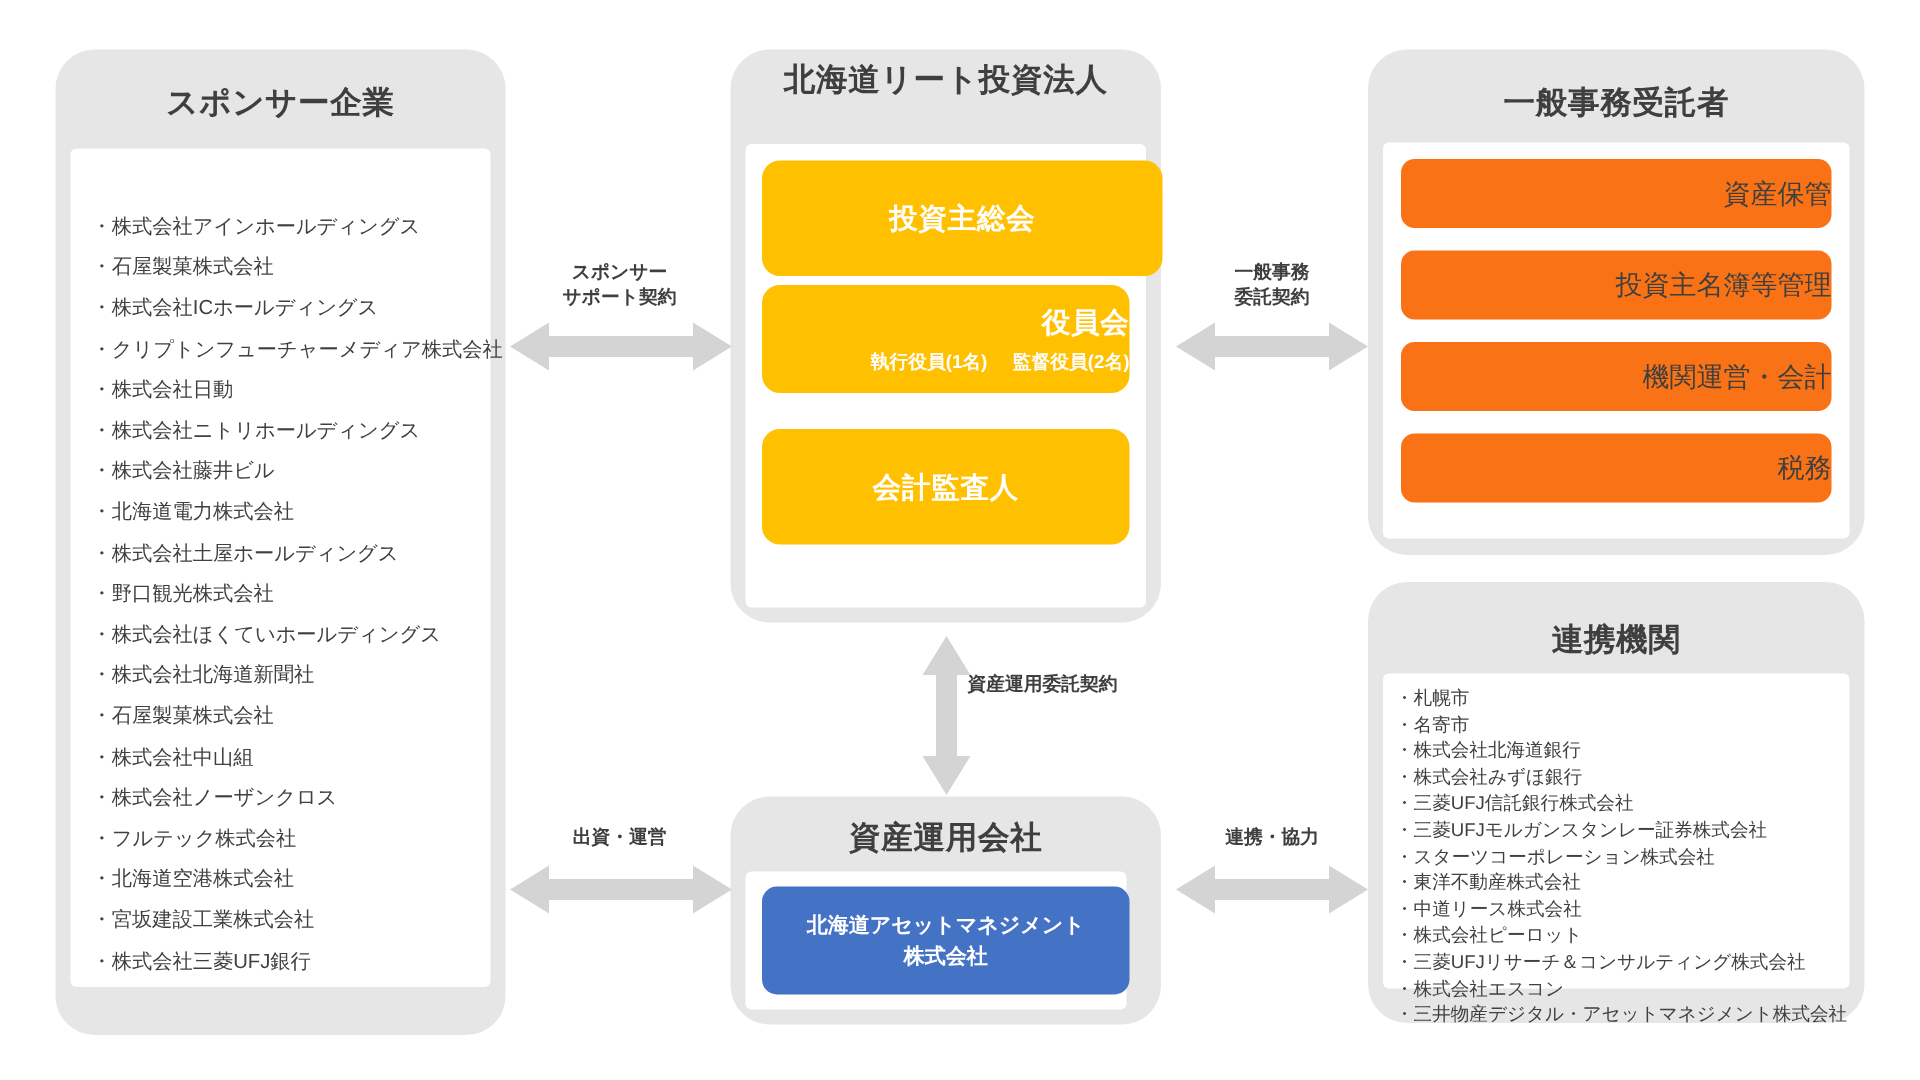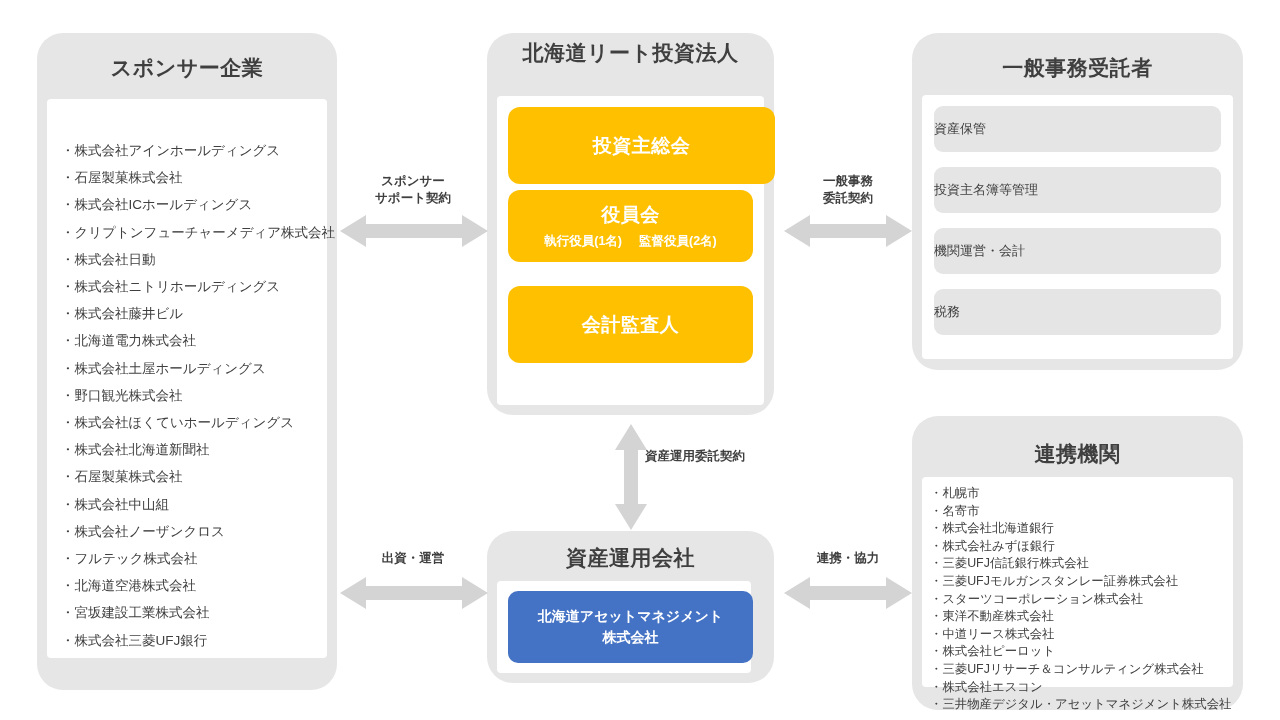--- a/index.html
+++ b/index.html
@@ -74,54 +74,54 @@
     align-items: center;
     justify-content: center;
     box-sizing: border-box;
   }
   .gold-box .gb-title { font-size: 19px; font-weight: bold; letter-spacing: 0.5px; }
   .gold-box .gb-sub {
     font-size: 12.5px; font-weight: bold; margin-top: 5px;
     display: flex; gap: 17px;
   }
   #box-sokai { left: 11px; top: 11px; width: 267px; height: 77px; }
-  #box-yakuin { left: 11px; top: 94px; width: 245px; height: 72px; }
+  #box-yakuin { left: 11px; top: 94px; width: 245px; height: 72px; align-items: flex-end; }
   #box-kansa { left: 11px; top: 190px; width: 245px; height: 77px; }
 
   
   #am-panel { left: 487px; top: 531px; width: 287px; height: 152px; }
   #am-panel .panel-title { margin-top: 13px; }
   #am-white { left: 10px; top: 50px; width: 254px; height: 92px; }
   #am-blue {
     position: absolute; left: 11px; top: 10px; width: 245px; height: 72px;
     background: #4472C4; border-radius: 10px; color: #ffffff;
     display: flex; align-items: center; justify-content: center;
     text-align: center; font-size: 14px; font-weight: bold; line-height: 21px;
     box-sizing: border-box;
   }
 
   
   #admin-panel { left: 912px; top: 33px; width: 331px; height: 337px; }
   #admin-panel .panel-title { margin-top: 21px; }
   #admin-white { left: 10px; top: 62px; width: 311px; height: 264px; }
   .grey-chip {
     position: absolute;
-    background: #e5e5e5;
+    background: #f97316;
     border-radius: 9px;
-    display: flex; align-items: center; justify-content: flex-start;
-    font-size: 13px; color: #3f3f3f; font-weight: normal;
+    display: flex; align-items: center; justify-content: flex-end;
+    font-size: 18px; color: #3f3f3f; font-weight: normal;
     box-sizing: border-box;
   }
   #chip-0 { left: 12px; top: 11px;  width: 287px; height: 46px; }
   #chip-1 { left: 12px; top: 72px;  width: 287px; height: 46px; }
   #chip-2 { left: 12px; top: 133px; width: 287px; height: 46px; }
   #chip-3 { left: 12px; top: 194px; width: 287px; height: 46px; }
 
   
-  #partners-panel { left: 912px; top: 416px; width: 331px; height: 294px; }
+  #partners-panel { left: 912px; top: 388px; width: 331px; height: 294px; }
   #partners-panel .panel-title { margin-top: 24px; font-size: 21px; }
   #partners-white { left: 10px; top: 61px; width: 311px; height: 210px; }
   #partners-list { margin: 8px 0 0 8px; }
   #partners-list li { font-size: 12.4px; line-height: 17.6px; }
 
   
   .arrow-label {
     position: absolute;
     text-align: center;
     font-size: 12.5px;

